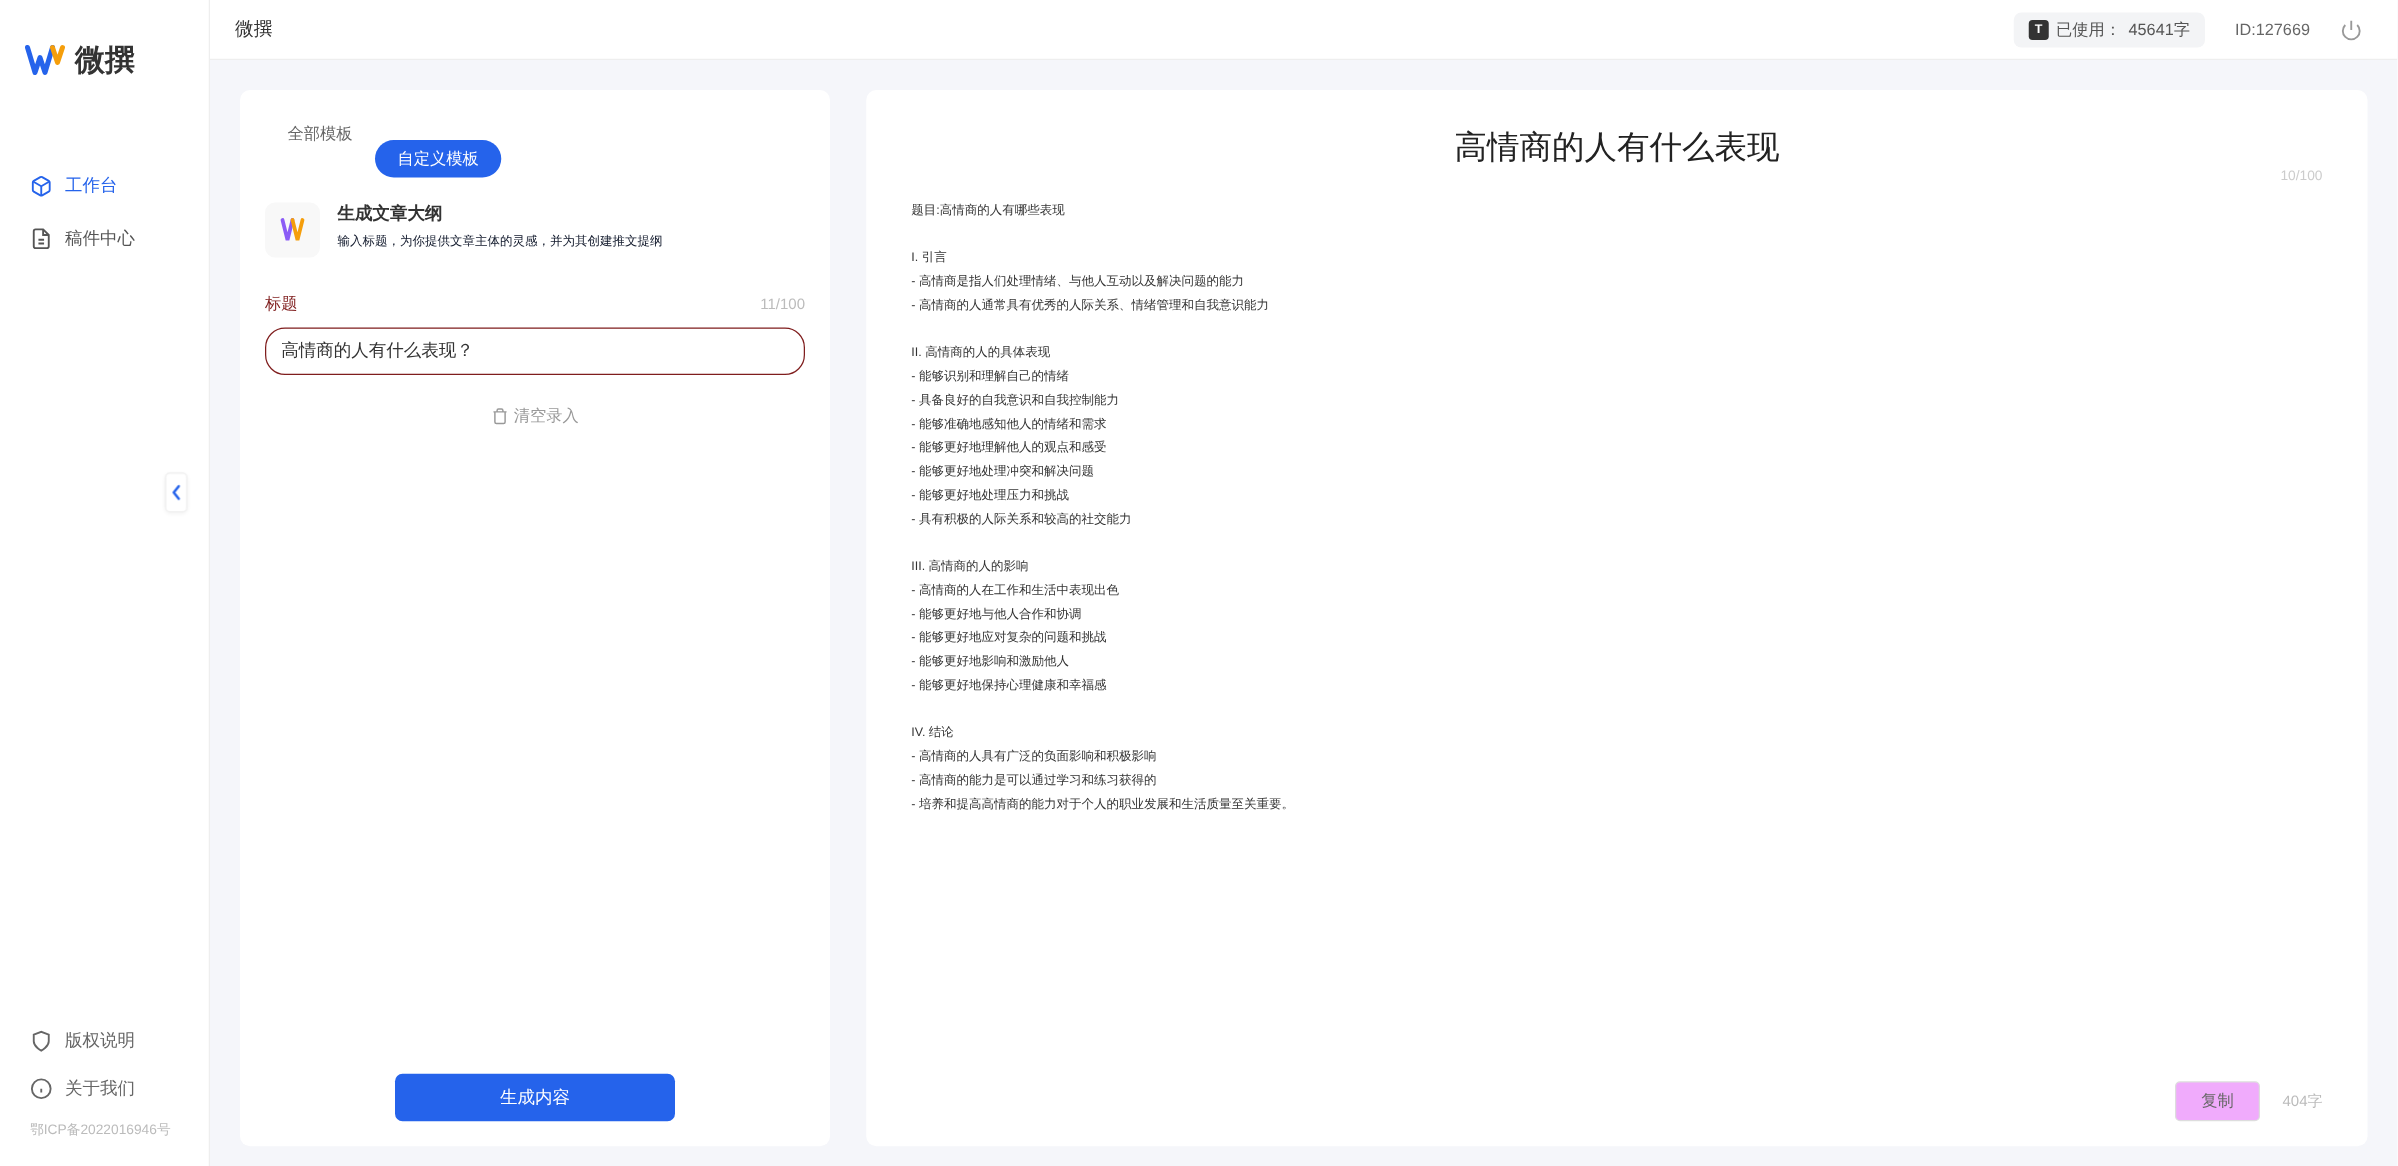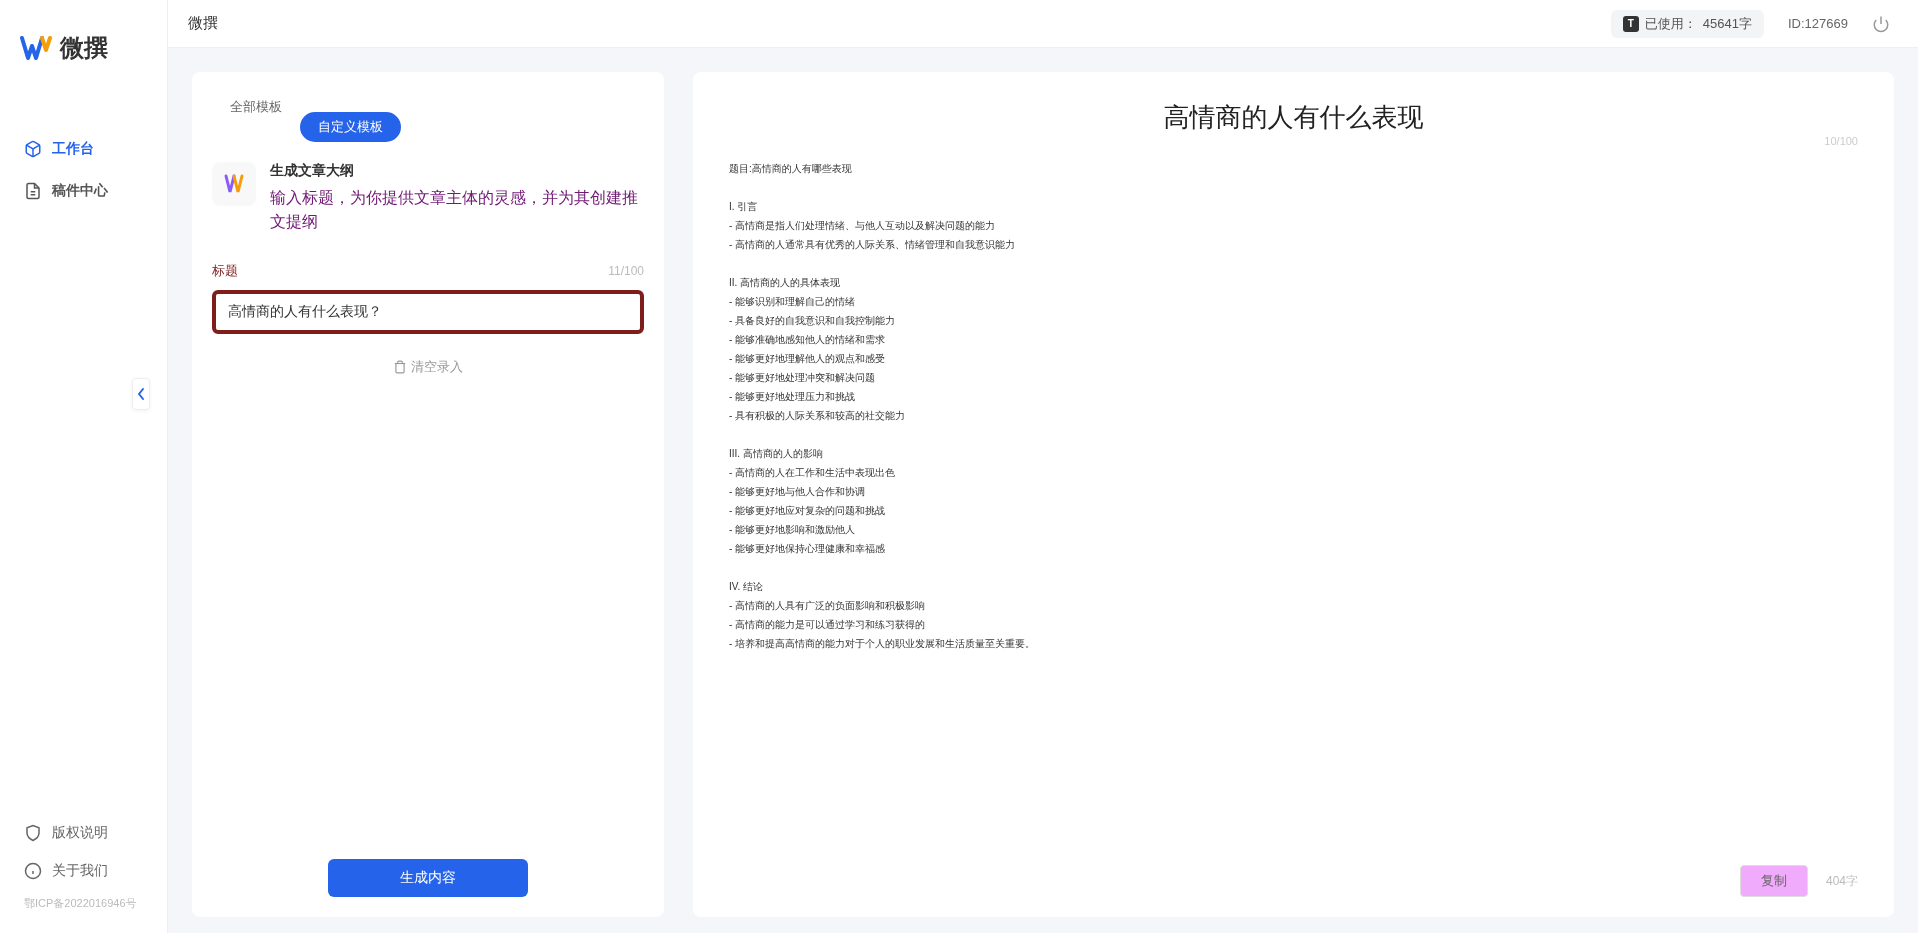--- a/index.html
+++ b/index.html
@@ -6,21 +6,21 @@
     body { font-family: -apple-system, BlinkMacSystemFont, "Segoe UI", "PingFang SC", "Microsoft YaHei", sans-serif; background: #f5f6fa; color: #333; }
     
     .app { display: flex; height: 100vh; }
     
     
     .sidebar { width: 168px; background: #fff; display: flex; flex-direction: column; border-right: 1px solid #eee; }
     .logo-area { padding: 32px 20px 24px; display: flex; align-items: center; gap: 8px; }
     .logo-mark { width: 32px; height: 32px; display: flex; align-items: center; justify-content: center; }
     .logo-text { font-size: 24px; font-weight: 600; color: #333; }
     .nav-items { flex: 1; padding-top: 40px; }
-    .nav-item { display: flex; align-items: center; gap: 10px; padding: 12px 24px; cursor: pointer; color: #555; font-size: 14px; font-weight: bold; }
+    .nav-item { display: flex; align-items: center; gap: 10px; padding: 12px 24px; cursor: pointer; color: #555; font-size: 14px; }
     .nav-item.active { color: #2563eb; }
     .nav-item-icon { width: 18px; height: 18px; display: flex; align-items: center; justify-content: center; }
     .sidebar-footer { padding-bottom: 16px; }
     .footer-item { display: flex; align-items: center; gap: 10px; padding: 10px 24px; cursor: pointer; color: #666; font-size: 14px; }
     .icp { font-size: 11px; color: #bbb; padding: 6px 24px; }
     
     
     .main { flex: 1; display: flex; flex-direction: column; }
     .topbar { height: 48px; background: #fff; display: flex; align-items: center; padding: 0 20px; border-bottom: 1px solid #eee; }
     .topbar-title { font-size: 15px; color: #333; flex: 1; }
@@ -34,31 +34,31 @@
     
     .left-panel { width: 472px; background: #fff; border-radius: 8px; display: flex; flex-direction: column; padding: 20px; }
     .tabs { display: flex; gap: 0; margin-bottom: 20px; }
     .tab { padding: 6px 18px; border-radius: 16px; font-size: 13px; cursor: pointer; color: #666; }
     .tab.active { background: #2563eb; color: #fff; margin-top: 20px; }
     
     .template-info { display: flex; gap: 14px; align-items: flex-start; margin-bottom: 28px; }
     .template-icon { width: 44px; height: 44px; border-radius: 8px; background: #f8f8f8; display: flex; align-items: center; justify-content: center; font-size: 20px; flex-shrink: 0; }
     .template-text { flex: 1; }
     .template-title { font-size: 14px; font-weight: 600; color: #333; margin-bottom: 6px; }
-    .template-desc { font-size: 16px; color: #701a75; line-height: 1.5; }
+    .template-desc { font-size: 10px; color: #0f172a; line-height: 1.5; }
     
     .field-row { display: flex; justify-content: space-between; align-items: center; margin-bottom: 10px; }
     .field-label { font-size: 13px; color: #7f1d1d; }
     .field-count { font-size: 12px; color: #bbb; }
-    .input-box { width: 100%; padding: 10px 12px; border: 4px solid #7f1d1d; border-radius: 6px; font-size: 14px; color: #333; outline: none; margin-bottom: 18px; }
+    .input-box { width: 100%; padding: 10px 12px; border: 1px solid #7f1d1d; border-radius: 16px; font-size: 14px; color: #333; outline: none; margin-bottom: 18px; }
     
     .clear-btn { display: flex; align-items: center; justify-content: center; gap: 4px; color: #999; font-size: 13px; cursor: pointer; padding: 6px; }
     
     .left-panel-body { flex: 1; }
-    .generate-btn { margin: 0 auto; width: 200px; padding: 10px; background: #2563eb; color: #fff; border: none; border-radius: 6px; font-size: 14px; cursor: pointer; display: block; }
+    .generate-btn { margin: 0 auto; width: 224px; padding: 10px; background: #2563eb; color: #fff; border: none; border-radius: 6px; font-size: 14px; cursor: pointer; display: block; }
     
     
     .right-panel { flex: 1; background: #fff; border-radius: 8px; display: flex; flex-direction: column; padding: 28px 36px 20px; overflow: hidden; }
     .result-header { position: relative; margin-bottom: 24px; }
     .result-title { font-size: 26px; font-family: "SimSun", serif; text-align: center; color: #222; }
     .title-count { position: absolute; right: 0; bottom: -12px; font-size: 11px; color: #ccc; }
     .result-body { flex: 1; font-size: 10px; line-height: 1.9; color: #333; white-space: pre-line; overflow-y: auto; }
     .result-footer { display: flex; justify-content: flex-end; align-items: center; gap: 18px; padding-top: 14px; }
     .copy-btn { padding: 6px 20px; border: 1px solid #ddd; background: #f0abfc; border-radius: 4px; font-size: 13px; color: #666; cursor: pointer; }
     .word-count { font-size: 12px; color: #bbb; }

